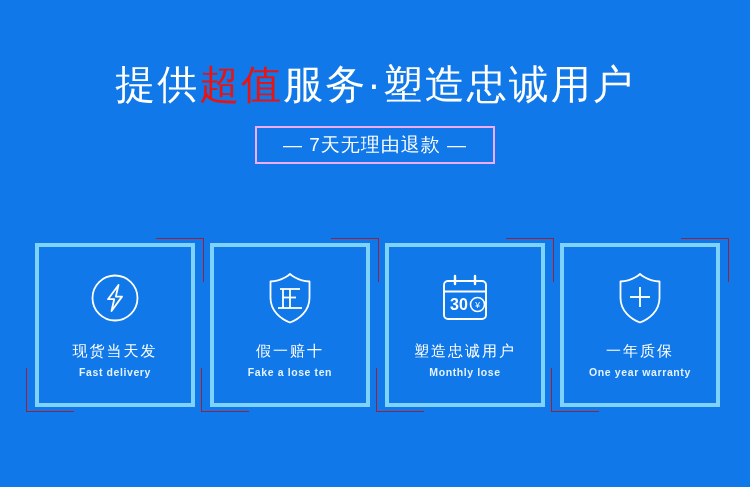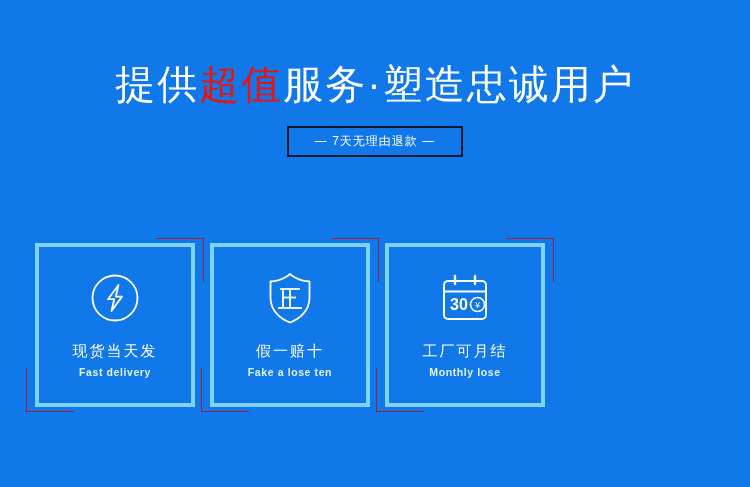--- a/index.html
+++ b/index.html
@@ -42,23 +42,23 @@
     margin-top:17px;
     white-space:nowrap;
   }
 
   #badge-wrap {
     display:flex;
     justify-content:center;
     margin-top:22px;
   }
   #badge {
-    border:2px solid #0f172a;
-    color:#ffffff;
-    font-size:12px;
+    border:2px solid #f0abfc;
+    color:#ffffff;
+    font-size:19px;
     letter-spacing:1px;
     padding:7px 26px 8px 26px;
     line-height:1;
     white-space:nowrap;
   }
 
   
   #cards {
     position:absolute;
     left:0; top:243px;
@@ -190,20 +190,35 @@
           <svg width="58" height="54" viewBox="0 0 58 54">
             <line x1="19" y1="5" x2="19" y2="13" stroke="#ffffff" stroke-width="2.4" stroke-linecap="round"></line>
             <line x1="39" y1="5" x2="39" y2="13" stroke="#ffffff" stroke-width="2.4" stroke-linecap="round"></line>
             <rect x="8" y="10" width="42" height="38" rx="4" ry="4" fill="none" stroke="#ffffff" stroke-width="1.9"></rect>
             <line x1="8" y1="20.5" x2="50" y2="20.5" stroke="#ffffff" stroke-width="1.9"></line>
             <text x="14" y="38.5" font-family="'Liberation Sans',sans-serif" font-size="16" font-weight="bold" fill="#ffffff">30</text>
             <circle cx="41.5" cy="33.5" r="7" fill="none" stroke="#ffffff" stroke-width="1.6"></circle>
             <text x="41.5" y="37" font-family="'Liberation Sans',sans-serif" font-size="8.5" fill="#ffffff" text-anchor="middle">¥</text>
           </svg>
         </div>
-        <div class="label-cn">工厂可月结</div>
+        <div class="label-cn">塑造忠诚用户</div>
         <div class="label-en">Monthly lose</div>
       </div>
     </div>
 
+    <div class="card c3">
+      <div class="corner-tr"></div>
+      <div class="corner-bl"></div>
+      <div class="card-inner">
+        <div class="icon-box">
+          <svg width="54" height="56" viewBox="0 0 54 56">
+            <path d="M27 4 C27 4 20 11 7.5 11.5 L7.5 28 C7.5 41 18 49 27 52.5 C36 49 46.5 41 46.5 28 L46.5 11.5 C34 11 27 4 27 4 Z" fill="none" stroke="#ffffff" stroke-width="1.8" stroke-linejoin="round"></path>
+            <line x1="27" y1="17" x2="27" y2="37" stroke="#ffffff" stroke-width="1.9"></line>
+            <line x1="17" y1="27" x2="37" y2="27" stroke="#ffffff" stroke-width="1.9"></line>
+          </svg>
+        </div>
+        <div class="label-cn">一年质保</div>
+        <div class="label-en">One year warranty</div>
+      </div>
+    </div>
 
   </div>
 </div>
 
 </body></html>

